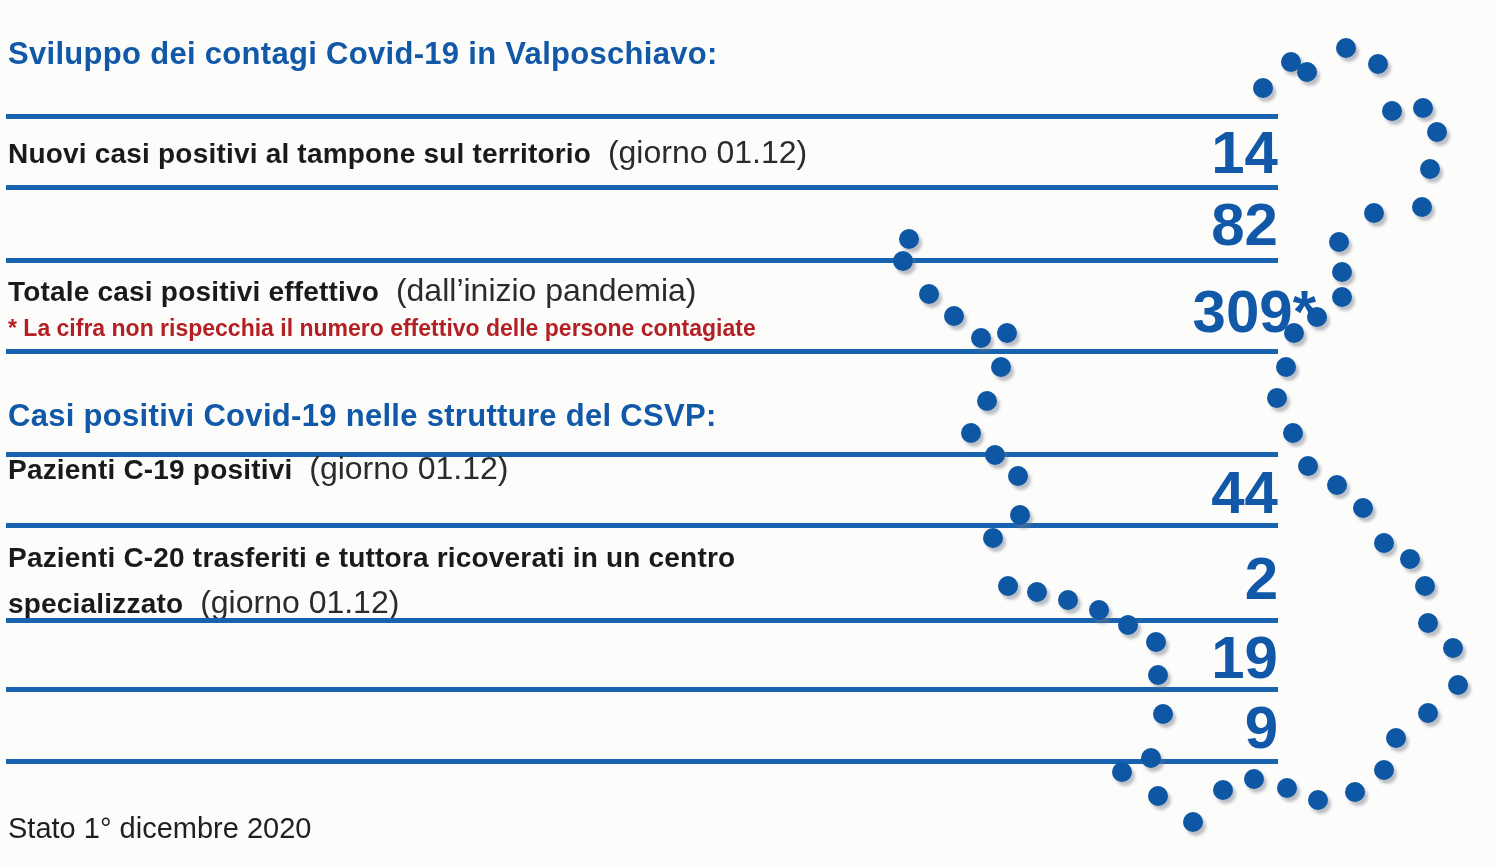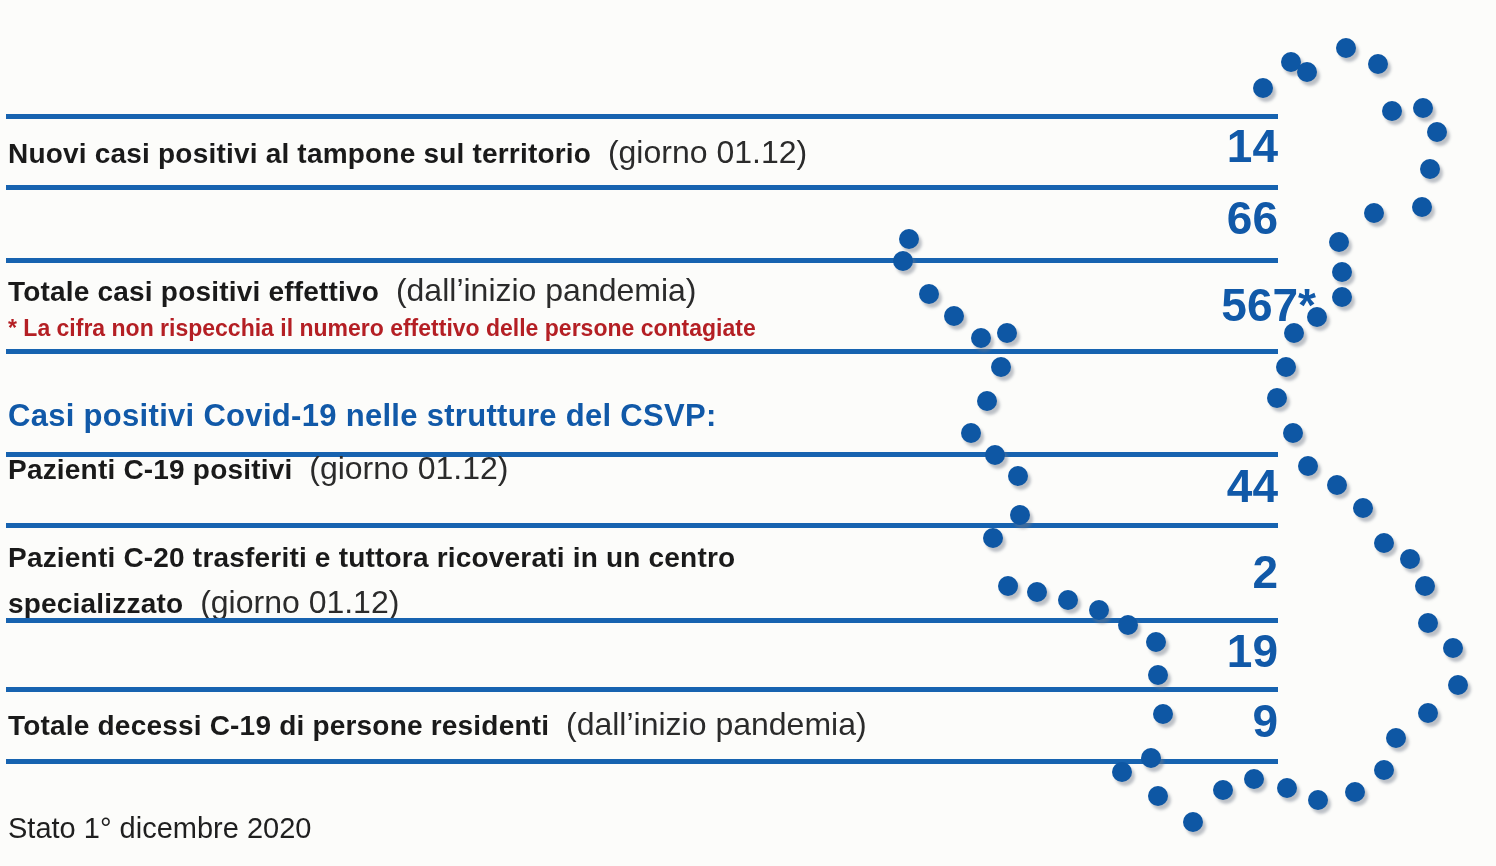--- a/index.html
+++ b/index.html
@@ -27,21 +27,21 @@
     background:var(--line);
   }
   .row-label{
     position:absolute;left:8px;white-space:nowrap;
     font-size:28px;line-height:36px;color:var(--ink);
   }
   .row-label .lbl{font-weight:bold;letter-spacing:.2px;}
   .row-label .note{font-weight:normal;font-size:32px;color:#2b2b2b;margin-left:9px;}
   .value{
     position:absolute;right:218px;
-    font-size:46px;font-weight:bold;color:var(--accent);
+    font-size:60px;font-weight:bold;color:var(--accent);
     line-height:1;letter-spacing:0;white-space:nowrap;
   }
   .value.overflow-star{right:180px;}
   .footnote{
     position:absolute;left:8px;white-space:nowrap;
     font-size:23px;line-height:28px;font-weight:bold;color:var(--red);
   }
   .footer-status{
     position:absolute;left:8px;
     font-size:29px;color:#1f1f1f;white-space:nowrap;
@@ -51,41 +51,42 @@
     position:absolute;width:20px;height:20px;border-radius:50%;
     background:#0E57A4;
     box-shadow:3px 4px 3px rgba(110,120,135,.45);
   }
 </style>
 </head>
 <body>
 
 <div class="canvas">
 
+  <h1 class="sec-title" style="top:36px">Sviluppo dei contagi Covid-19 in Valposchiavo:</h1>
 
   <div class="rule" style="top:114px"></div>
 
   <div class="row-label" style="top:134px">
     <span class="lbl">Nuovi casi positivi al tampone sul territorio</span>
     <span class="note">(giorno 01.12)</span>
   </div>
   <div class="value" style="top:123px">14</div>
 
   <div class="rule" style="top:185px"></div>
 
-  <div class="value" style="top:195px">66</div>
+  <div class="value" style="top:195px">82</div>
 
   <div class="rule" style="top:258px"></div>
 
   <div class="row-label" style="top:272px">
     <span class="lbl">Totale casi positivi effettivo</span>
     <span class="note">(dall’inizio pandemia)</span>
   </div>
   <div class="footnote" style="top:314px">* La cifra non rispecchia il numero effettivo delle persone contagiate</div>
-  <div class="value overflow-star" style="top:282px">567*</div>
+  <div class="value overflow-star" style="top:282px">309*</div>
 
   <div class="rule" style="top:349px"></div>
 
   <h1 class="sec-title" style="top:398px">Casi positivi Covid-19 nelle strutture del CSVP:</h1>
 
   <div class="rule" style="top:452px"></div>
 
   <div class="row-label" style="top:450px">
     <span class="lbl">Pazienti C-19 positivi</span>
     <span class="note">(giorno 01.12)</span>
@@ -102,24 +103,20 @@
     <span class="note">(giorno 01.12)</span>
   </div>
   <div class="value" style="top:549px">2</div>
 
   <div class="rule" style="top:618px"></div>
 
   <div class="value" style="top:628px">19</div>
 
   <div class="rule" style="top:687px"></div>
 
-  <div class="row-label" style="top:706px">
-    <span class="lbl">Totale decessi C-19 di persone residenti</span>
-    <span class="note">(dall’inizio pandemia)</span>
-  </div>
   <div class="value" style="top:698px">9</div>
 
   <div class="rule" style="top:759px"></div>
 
   <div class="footer-status" style="top:812px">Stato 1° dicembre 2020</div>
 
   <div id="dot-layer">
       <div class="dot" style="left: 1253px; top: 78px; background: rgb(14, 87, 164);"></div>
       <div class="dot" style="left: 1281px; top: 52px; background: rgb(14, 87, 164);"></div>
       <div class="dot" style="left: 1297px; top: 62px; background: rgb(14, 87, 164);"></div>

